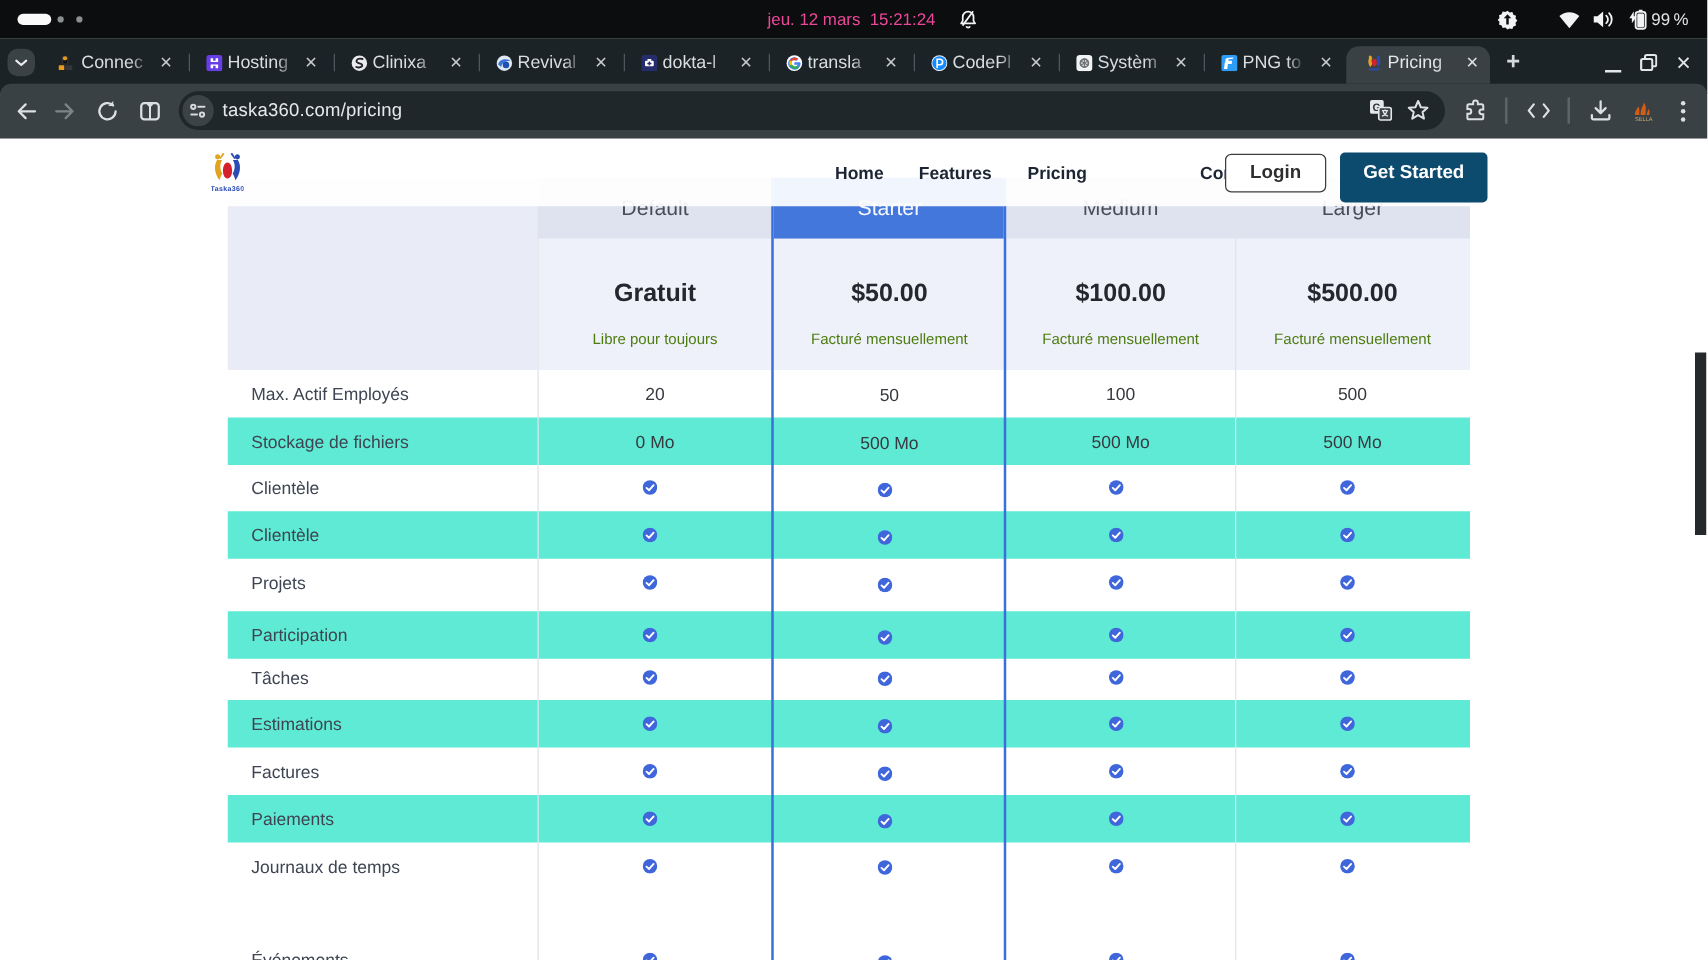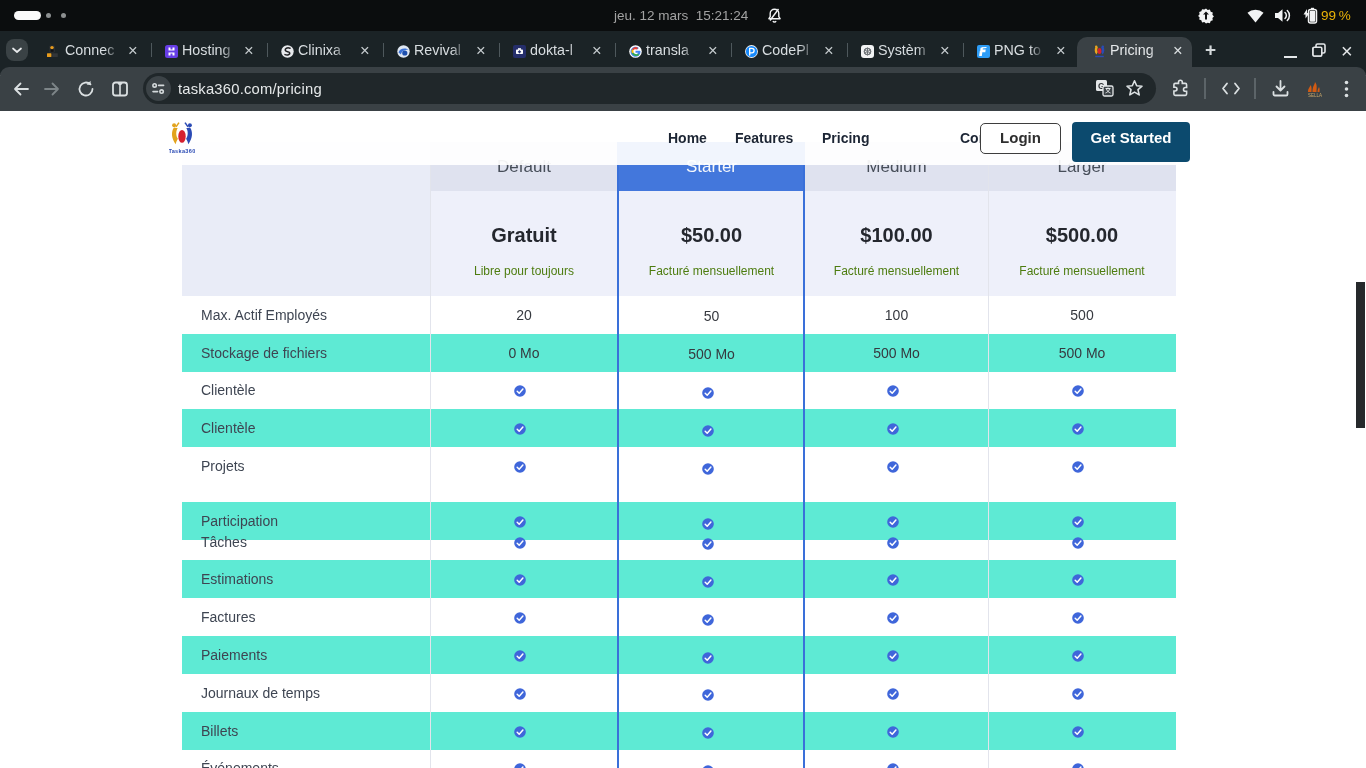--- a/index.html
+++ b/index.html
@@ -36,21 +36,21 @@
   .price{position:absolute;top:81px;height:24px;line-height:24px;font-size:20px;font-weight:bold;color:#24272e;}
   .sub{position:absolute;top:121px;height:16px;line-height:16px;font-size:12px;color:#4d7c0f;}
 </style>
 </head>
 <body>
 
 <div class="abs" id="statusbar">
   <div class="abs" style="left:14px;top:11px;width:27px;height:9px;background:#fafafa;border-radius:5px;"></div>
   <div class="abs" style="left:46px;top:13px;width:5px;height:5px;border-radius:50%;background:#8c8f90;"></div>
   <div class="abs" style="left:61px;top:13px;width:5px;height:5px;border-radius:50%;background:#8c8f90;"></div>
-  <div class="abs" style="left:614px;top:8px;width:140px;height:16px;font-size:13.5px;color:#a3a3a3;">jeu. 12 mars&nbsp; 15:21:24</div>
+  <div class="abs" style="left:614px;top:8px;width:140px;height:16px;font-size:13.5px;color:#ec4899;">jeu. 12 mars&nbsp; 15:21:24</div>
   <div class="abs" style="left:766px;top:7px;"><svg width="17" height="17" viewBox="0 0 17 17">
         <path d="M8.5 2.2 a4.3 4.3 0 0 1 4.3 4.3 v3.2 l1.3 2 H2.9 l1.3 -2 V6.5 A4.3 4.3 0 0 1 8.5 2.2 Z" fill="none" stroke="#f2f3f4" stroke-width="1.4" stroke-linejoin="round"></path>
         <path d="M7 14 a1.6 1.6 0 0 0 3 0" fill="none" stroke="#f2f3f4" stroke-width="1.4"></path>
         <path d="M12.5 2 L4 13.5" stroke="#f2f3f4" stroke-width="1.4"></path>
       </svg></div>
   <div class="abs" style="left:1198px;top:8px;"><svg width="16" height="16" viewBox="0 0 16 16">
         <path d="M8 0.5 l1.7 1.5 2.2-.4.8 2.1 2.1.8-.4 2.2 1.5 1.7-1.5 1.7.4 2.2-2.1.8-.8 2.1-2.2-.4L8 15.5l-1.7-1.5-2.2.4-.8-2.1-2.1-.8.4-2.2L0.1 8l1.5-1.7-.4-2.2 2.1-.8.8-2.1 2.2.4z" fill="#f2f3f4"></path>
         <path d="M8 3.4 L11 6.6 H9 V11.5 H7 V6.6 H5 Z" fill="#101113"></path>
       </svg></div>
   <div class="abs" style="left:1247px;top:9px;"><svg width="17" height="14" viewBox="0 0 17 14">
@@ -59,21 +59,21 @@
   <div class="abs" style="left:1274px;top:8px;"><svg width="17" height="15" viewBox="0 0 17 15">
         <path d="M1 5 h3 L8.5 1.2 V13.8 L4 10 H1 Z" fill="#f2f3f4"></path>
         <path d="M11 4.5 a4 4 0 0 1 0 6 M13.3 2.5 a7 7 0 0 1 0 10" fill="none" stroke="#f2f3f4" stroke-width="1.5" stroke-linecap="round"></path>
       </svg></div>
   <div class="abs" style="left:1299px;top:7px;"><svg width="19" height="17" viewBox="0 0 19 17">
         <path d="M4.5 7.5 L8 2 v4 l2.5 0 L6.5 11.5 v-4 z" fill="#f2f3f4"></path>
         <rect x="9.5" y="2.5" width="8" height="13.5" rx="2" fill="none" stroke="#f2f3f4" stroke-width="1.5"></rect>
         <rect x="12" y="0.8" width="3" height="1.8" fill="#f2f3f4"></rect>
         <rect x="10.8" y="3.8" width="5.4" height="11" rx="1" fill="#f2f3f4"></rect>
       </svg></div>
-  <div class="abs" style="left:1321px;top:8px;font-size:13.5px;color:#eab308;">99 %</div>
+  <div class="abs" style="left:1321px;top:8px;font-size:13.5px;color:#e5e5e5;">99 %</div>
 </div>
 
 <div class="abs" id="tabstrip">
 
   <div class="abs" style="left:6px;top:8px;width:22px;height:22px;border-radius:8px;background:#3a4245;">
     <svg width="22" height="22" viewBox="0 0 22 22">
         <path d="M7 9.5 L11 13 L15 9.5" fill="none" stroke="#e8eaec" stroke-width="1.7" stroke-linecap="round" stroke-linejoin="round"></path>
       </svg>
   </div>
 
@@ -352,21 +352,21 @@
           </svg></div>
     <div class="cM chk"><svg width="12" height="12" viewBox="0 0 12 12">
             <circle cx="6" cy="6" r="5.8" fill="#3f66da"></circle>
             <path d="M3.2 6.3 L5.2 8.2 L8.9 4.1" fill="none" stroke="#fff" stroke-width="1.5" stroke-linecap="round" stroke-linejoin="round"></path>
           </svg></div>
     <div class="cL chk"><svg width="12" height="12" viewBox="0 0 12 12">
             <circle cx="6" cy="6" r="5.8" fill="#3f66da"></circle>
             <path d="M3.2 6.3 L5.2 8.2 L8.9 4.1" fill="none" stroke="#fff" stroke-width="1.5" stroke-linecap="round" stroke-linejoin="round"></path>
           </svg></div>
   </div>
-  <div class="row lav" style="top:360px;">
+  <div class="row lav" style="top:347px;">
     <div class="lbl">Participation</div>
     <div class="cD chk"><svg width="12" height="12" viewBox="0 0 12 12">
             <circle cx="6" cy="6" r="5.8" fill="#3f66da"></circle>
             <path d="M3.2 6.3 L5.2 8.2 L8.9 4.1" fill="none" stroke="#fff" stroke-width="1.5" stroke-linecap="round" stroke-linejoin="round"></path>
           </svg></div>
     <div class="cS chk"><svg width="12" height="12" viewBox="0 0 12 12">
             <circle cx="6" cy="6" r="5.8" fill="#3f66da"></circle>
             <path d="M3.2 6.3 L5.2 8.2 L8.9 4.1" fill="none" stroke="#fff" stroke-width="1.5" stroke-linecap="round" stroke-linejoin="round"></path>
           </svg></div>
     <div class="cM chk"><svg width="12" height="12" viewBox="0 0 12 12">
@@ -449,39 +449,20 @@
             <circle cx="6" cy="6" r="5.8" fill="#3f66da"></circle>
             <path d="M3.2 6.3 L5.2 8.2 L8.9 4.1" fill="none" stroke="#fff" stroke-width="1.5" stroke-linecap="round" stroke-linejoin="round"></path>
           </svg></div>
     <div class="cL chk"><svg width="12" height="12" viewBox="0 0 12 12">
             <circle cx="6" cy="6" r="5.8" fill="#3f66da"></circle>
             <path d="M3.2 6.3 L5.2 8.2 L8.9 4.1" fill="none" stroke="#fff" stroke-width="1.5" stroke-linecap="round" stroke-linejoin="round"></path>
           </svg></div>
   </div>
   <div class="row" style="top:531.8px;">
     <div class="lbl">Journaux de temps</div>
-    <div class="cD chk"><svg width="12" height="12" viewBox="0 0 12 12">
-            <circle cx="6" cy="6" r="5.8" fill="#3f66da"></circle>
-            <path d="M3.2 6.3 L5.2 8.2 L8.9 4.1" fill="none" stroke="#fff" stroke-width="1.5" stroke-linecap="round" stroke-linejoin="round"></path>
-          </svg></div>
-    <div class="cS chk"><svg width="12" height="12" viewBox="0 0 12 12">
-            <circle cx="6" cy="6" r="5.8" fill="#3f66da"></circle>
-            <path d="M3.2 6.3 L5.2 8.2 L8.9 4.1" fill="none" stroke="#fff" stroke-width="1.5" stroke-linecap="round" stroke-linejoin="round"></path>
-          </svg></div>
-    <div class="cM chk"><svg width="12" height="12" viewBox="0 0 12 12">
-            <circle cx="6" cy="6" r="5.8" fill="#3f66da"></circle>
-            <path d="M3.2 6.3 L5.2 8.2 L8.9 4.1" fill="none" stroke="#fff" stroke-width="1.5" stroke-linecap="round" stroke-linejoin="round"></path>
-          </svg></div>
-    <div class="cL chk"><svg width="12" height="12" viewBox="0 0 12 12">
-            <circle cx="6" cy="6" r="5.8" fill="#3f66da"></circle>
-            <path d="M3.2 6.3 L5.2 8.2 L8.9 4.1" fill="none" stroke="#fff" stroke-width="1.5" stroke-linecap="round" stroke-linejoin="round"></path>
-          </svg></div>
-  </div>
-  <div class="row lav" style="top:569.6px;">
-    <div class="lbl">Billets</div>
     <div class="cD chk"><svg width="12" height="12" viewBox="0 0 12 12">
             <circle cx="6" cy="6" r="5.8" fill="#3f66da"></circle>
             <path d="M3.2 6.3 L5.2 8.2 L8.9 4.1" fill="none" stroke="#fff" stroke-width="1.5" stroke-linecap="round" stroke-linejoin="round"></path>
           </svg></div>
     <div class="cS chk"><svg width="12" height="12" viewBox="0 0 12 12">
             <circle cx="6" cy="6" r="5.8" fill="#3f66da"></circle>
             <path d="M3.2 6.3 L5.2 8.2 L8.9 4.1" fill="none" stroke="#fff" stroke-width="1.5" stroke-linecap="round" stroke-linejoin="round"></path>
           </svg></div>
     <div class="cM chk"><svg width="12" height="12" viewBox="0 0 12 12">
             <circle cx="6" cy="6" r="5.8" fill="#3f66da"></circle>

